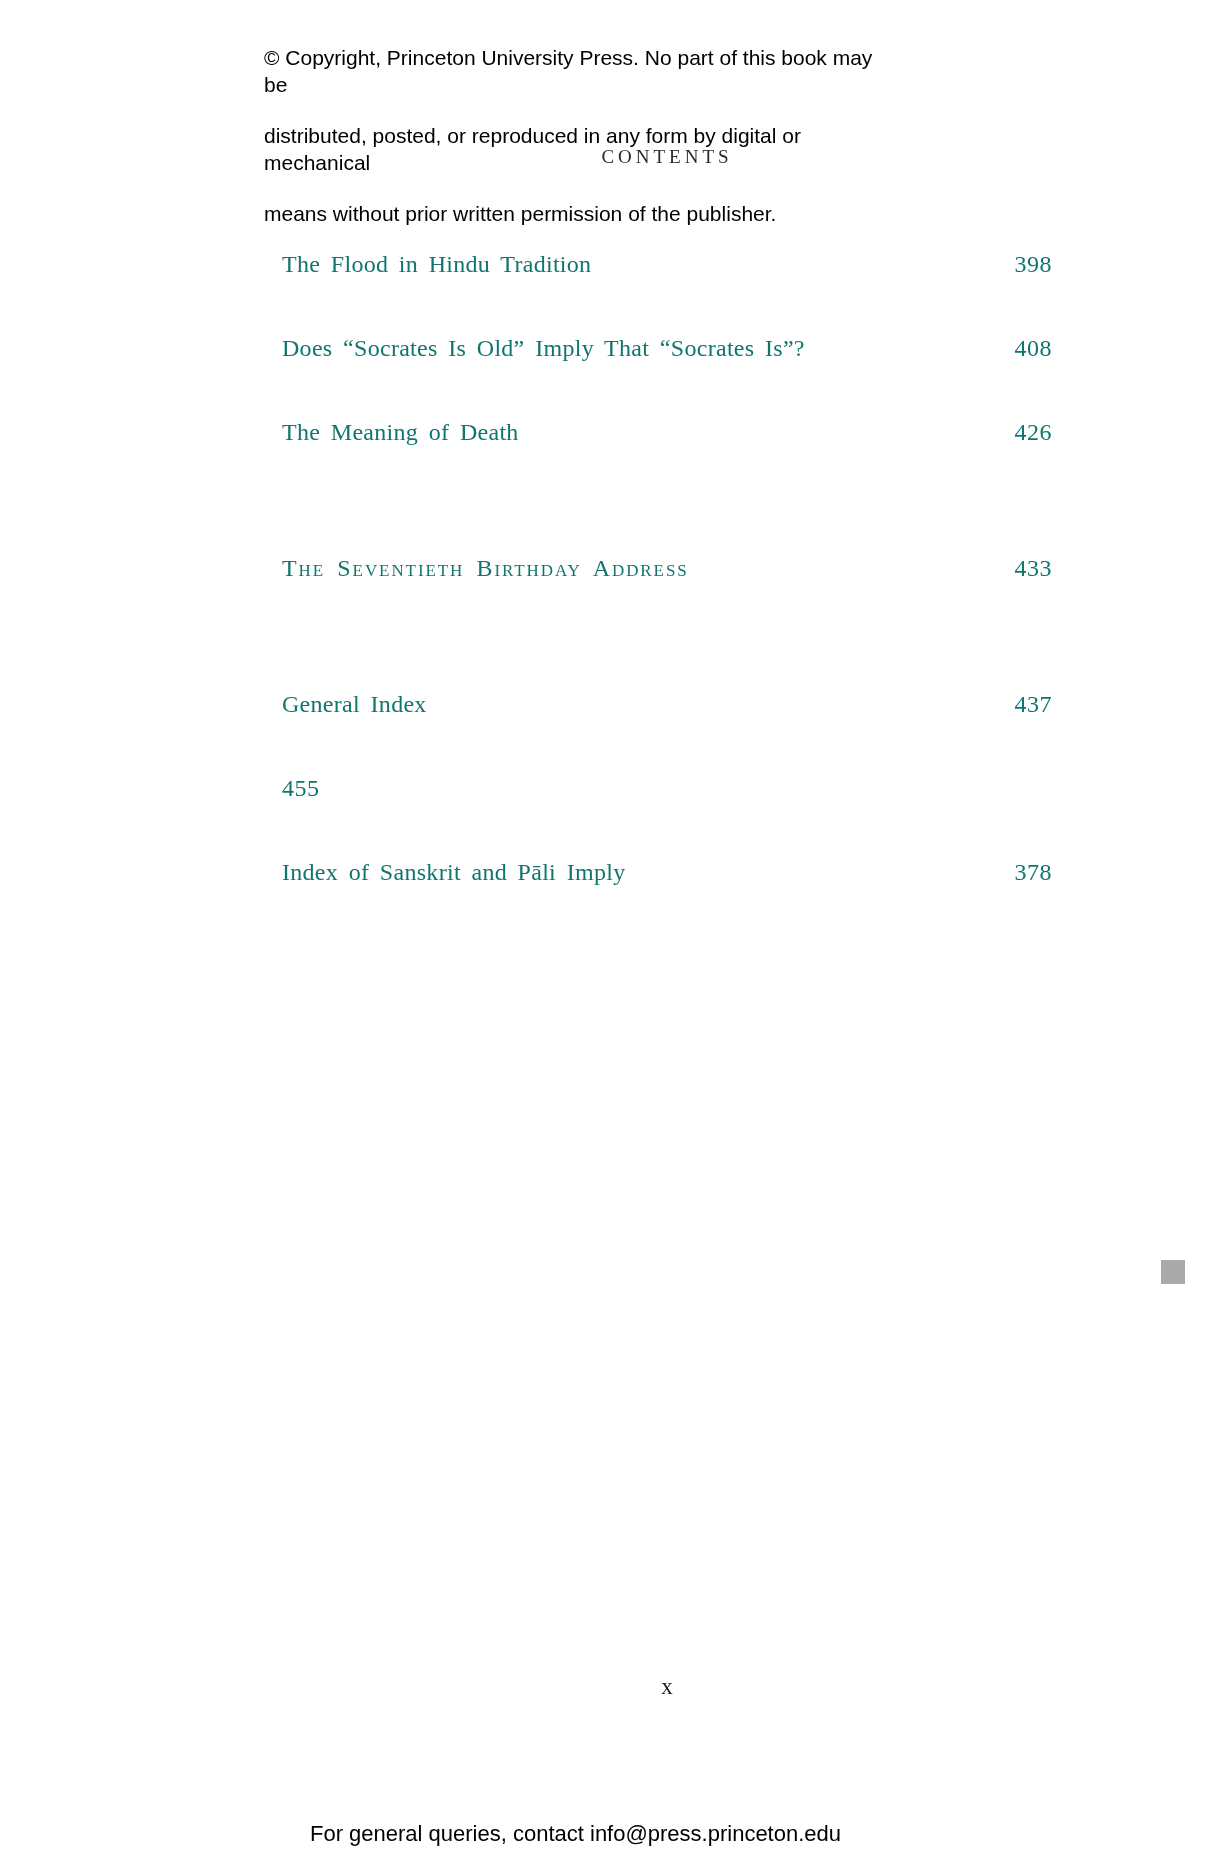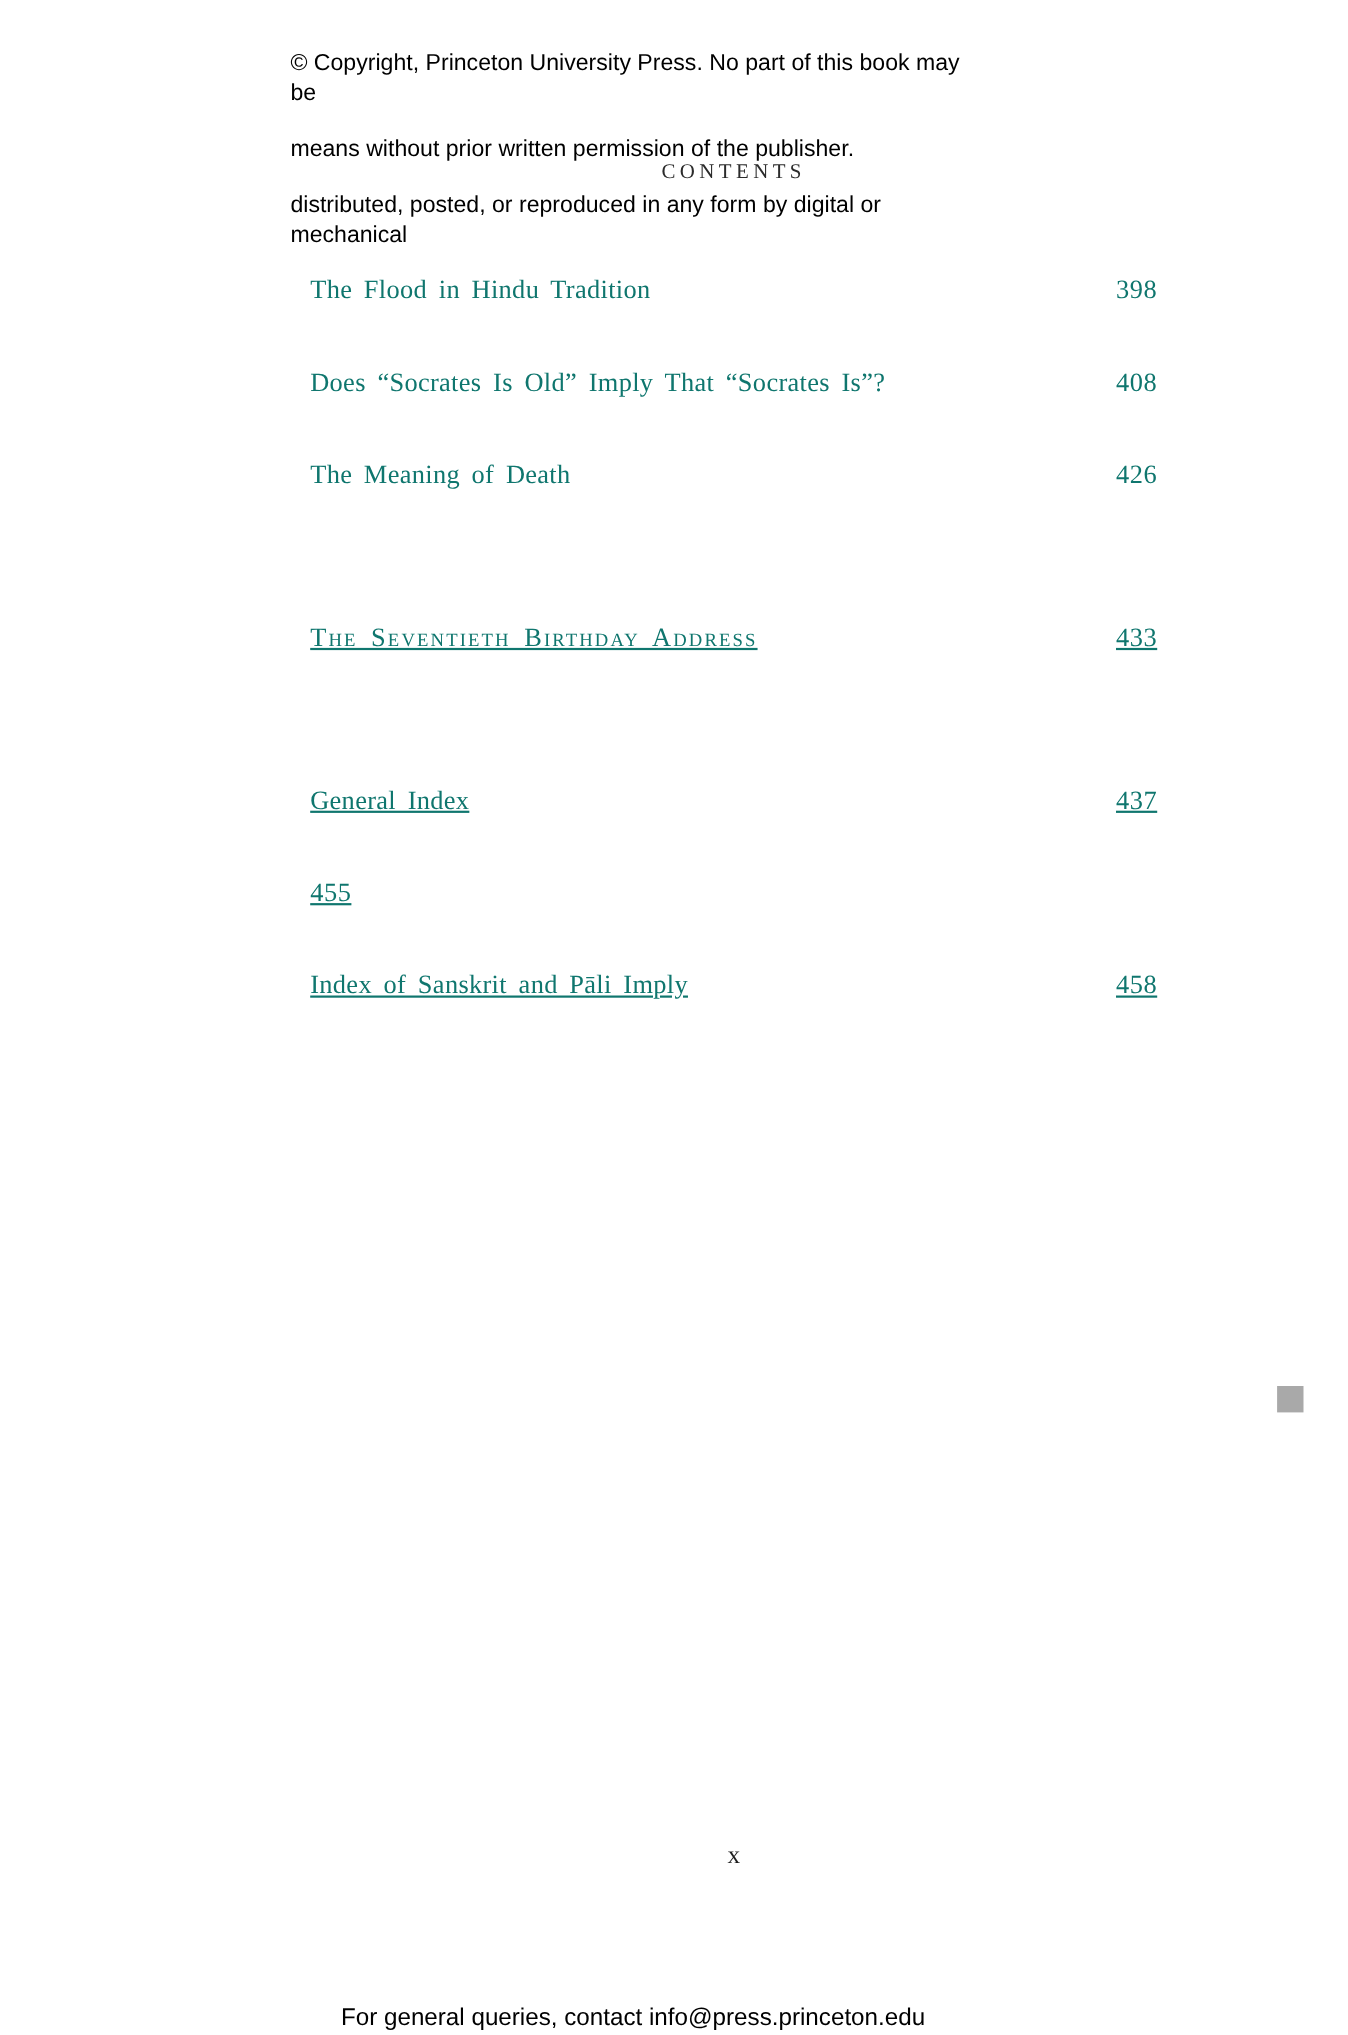--- a/index.html
+++ b/index.html
@@ -39,21 +39,21 @@
     font-weight: normal;
   }
   .toc {
     position: absolute;
     top: 186px;
     left: 222px;
     width: 866px;
     font-size: 24px;
     color: #0f766e;
   }
-  .toc-group + .toc-group { margin-top: 40px; text-decoration: underline; }
+  .toc-group + .toc-group { margin-top: 28px; }
   .toc-row {
     display: flex;
     justify-content: space-between;
     align-items: baseline;
     line-height: 36px;
     word-spacing: 0.18em;
     letter-spacing: 0.012em;
   }
   .toc-row .toc-title { padding-right: 30px; }
   .toc-row .toc-page {
@@ -93,22 +93,22 @@
     background: #a9a9a9;
   }
 </style>
 </head>
 <body>
 
 <div class="page">
 
   <div class="copyright">
     <div>© Copyright, Princeton University Press. No part of this book may be</div>
+    <div>distributed, posted, or reproduced in any form by digital or mechanical</div>
     <div>means without prior written permission of the publisher.</div>
-    <div>distributed, posted, or reproduced in any form by digital or mechanical</div>
   </div>
 
   <h1 class="heading">CONTENTS</h1>
 
   <div class="toc">
       <div class="toc-group">
         <div class="toc-row">
     <span class="toc-title">The Flood in Hindu Tradition</span>
     <span class="toc-page">398</span>
   </div>
@@ -130,21 +130,21 @@
       <div class="toc-group">
         <div class="toc-row">
     <span class="toc-title">General Index</span>
     <span class="toc-page">437</span>
   </div>
         <div class="toc-row">
     <span class="toc-page">455</span>
   </div>
         <div class="toc-row">
     <span class="toc-title">Index of Sanskrit and Pāli Imply</span>
-    <span class="toc-page">458</span>
+    <span class="toc-page">378</span>
   </div>
       </div>
     </div>
 
   <div class="folio">x</div>
 
   <div class="artifact"></div>
 
   <div class="footer">For general queries, contact info@press.princeton.edu</div>
 

